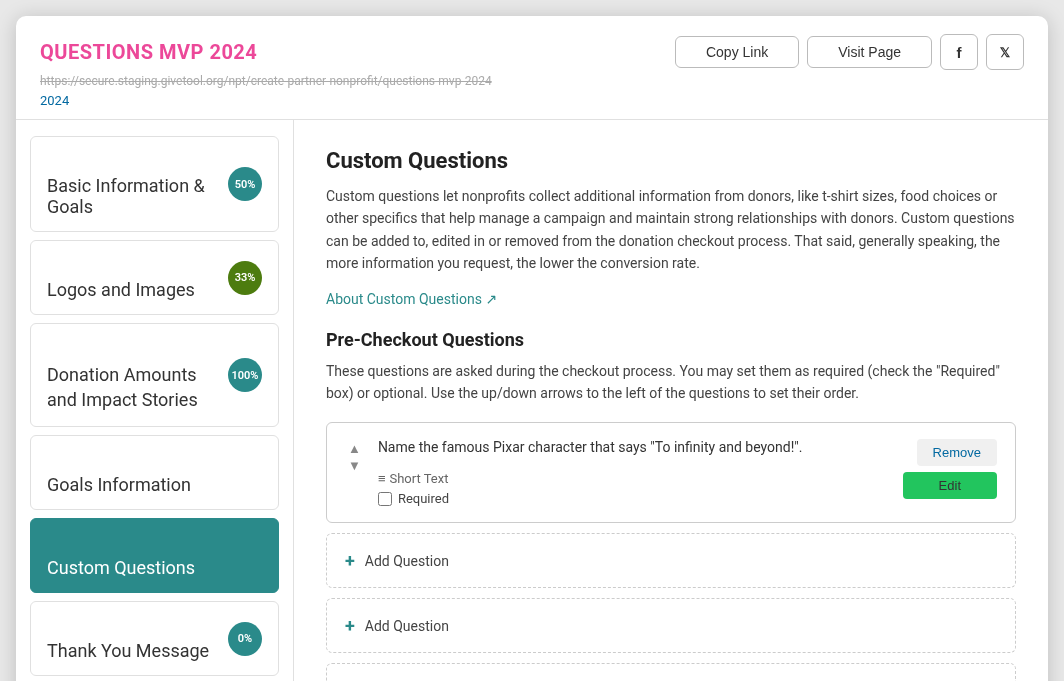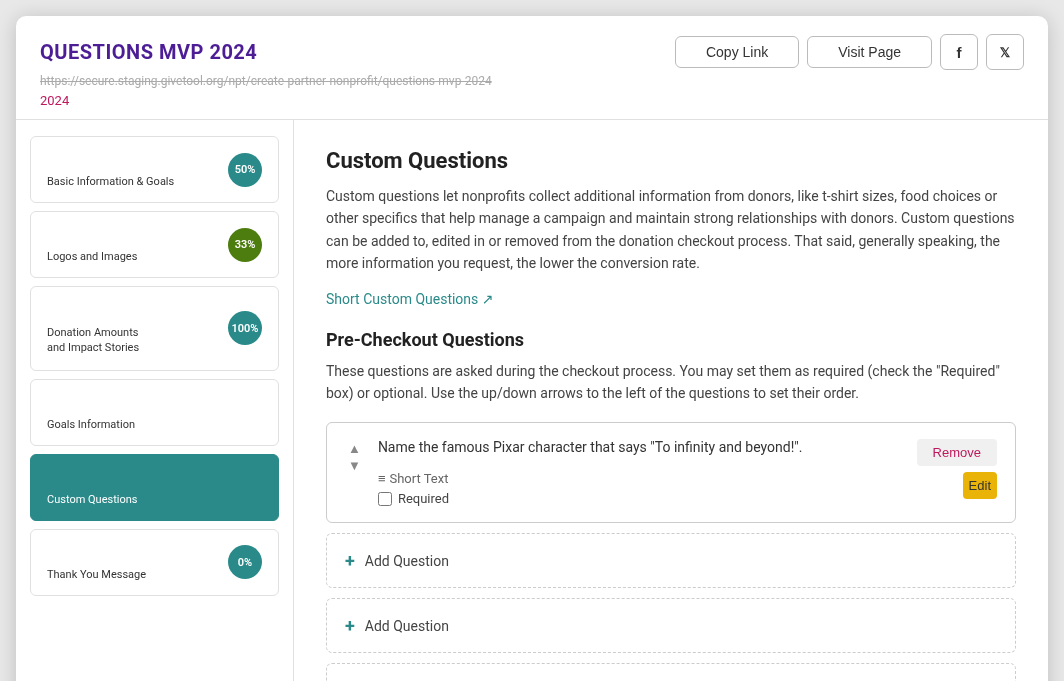--- a/index.html
+++ b/index.html
@@ -25,21 +25,21 @@
     }
     .header-top {
       display: flex;
       align-items: center;
       justify-content: space-between;
       margin-bottom: 4px;
     }
     .campaign-title {
       font-size: 20px;
       font-weight: 700;
-      color: #4c1d95;
+      color: #ec4899;
       letter-spacing: 0.5px;
     }
     .header-actions {
       display: flex;
       gap: 8px;
       align-items: center;
     }
     .btn-outline {
       border: 1.5px solid #bbb;
       background: #fff;
@@ -65,21 +65,21 @@
     }
     .campaign-url {
       font-size: 12px;
       color: #aaa;
       text-decoration: line-through;
       display: block;
       margin-bottom: 2px;
     }
     .campaign-year {
       font-size: 13px;
-      color: #be185d;
+      color: #0369a1;
     }
     .main-content {
       display: flex;
       min-height: 560px;
     }
     .sidebar {
       width: 278px;
       min-width: 278px;
       border-right: 1px solid #e0e0e0;
       padding: 16px 14px;
@@ -98,21 +98,21 @@
       cursor: pointer;
       background: #fff;
       transition: background 0.15s;
     }
     .sidebar-item.active {
       background: #2a8a8a;
       border-color: #2a8a8a;
       color: #fff;
     }
     .sidebar-item-label {
-      font-size: 11px;
+      font-size: 18px;
       color: #333;
       margin-top: 24px;
     }
     .sidebar-item.active .sidebar-item-label { color: #fff; }
     .badge {
       background: #2a8a8a;
       color: #fff;
       border-radius: 50%;
       width: 34px;
       height: 34px;
@@ -225,28 +225,28 @@
       flex-direction: column;
       gap: 6px;
       align-items: flex-end;
     }
     .btn-remove {
       background: #f0f0f0;
       border: none;
       border-radius: 4px;
       padding: 6px 16px;
       font-size: 13px;
-      color: #be185d;
+      color: #0369a1;
       cursor: pointer;
     }
     .btn-edit {
-      background: #eab308;
+      background: #22c55e;
       border: none;
       border-radius: 4px;
-      padding: 6px 6px;
+      padding: 6px 36px;
       font-size: 13px;
       color: #333;
       cursor: pointer;
     }
     .add-question-card {
       border: 1.5px dashed #ccc;
       border-radius: 6px;
       padding: 16px 18px;
       margin-bottom: 10px;
       display: flex;
@@ -321,21 +321,21 @@
       </div>
 
 
       <div style="flex:1;"></div>
 
     </div>
 
     <div class="content-area">
       <h2 class="section-title">Custom Questions</h2>
       <p class="section-desc">Custom questions let nonprofits collect additional information from donors, like t-shirt sizes, food choices or other specifics that help manage a campaign and maintain strong relationships with donors. Custom questions can be added to, edited in or removed from the donation checkout process. That said, generally speaking, the more information you request, the lower the conversion rate.</p>
-      <a class="about-link" href="#">Short Custom Questions ↗</a>
+      <a class="about-link" href="#">About Custom Questions ↗</a>
 
       <h3 class="subsection-title">Pre-Checkout Questions</h3>
       <p class="subsection-desc">These questions are asked during the checkout process. You may set them as required (check the "Required" box) or optional. Use the up/down arrows to the left of the questions to set their order.</p>
 
       
       <div class="question-card">
         <div class="question-left">
           <div class="arrow-controls">
             <button class="arrow-btn">▲</button>
             <button class="arrow-btn">▼</button>

